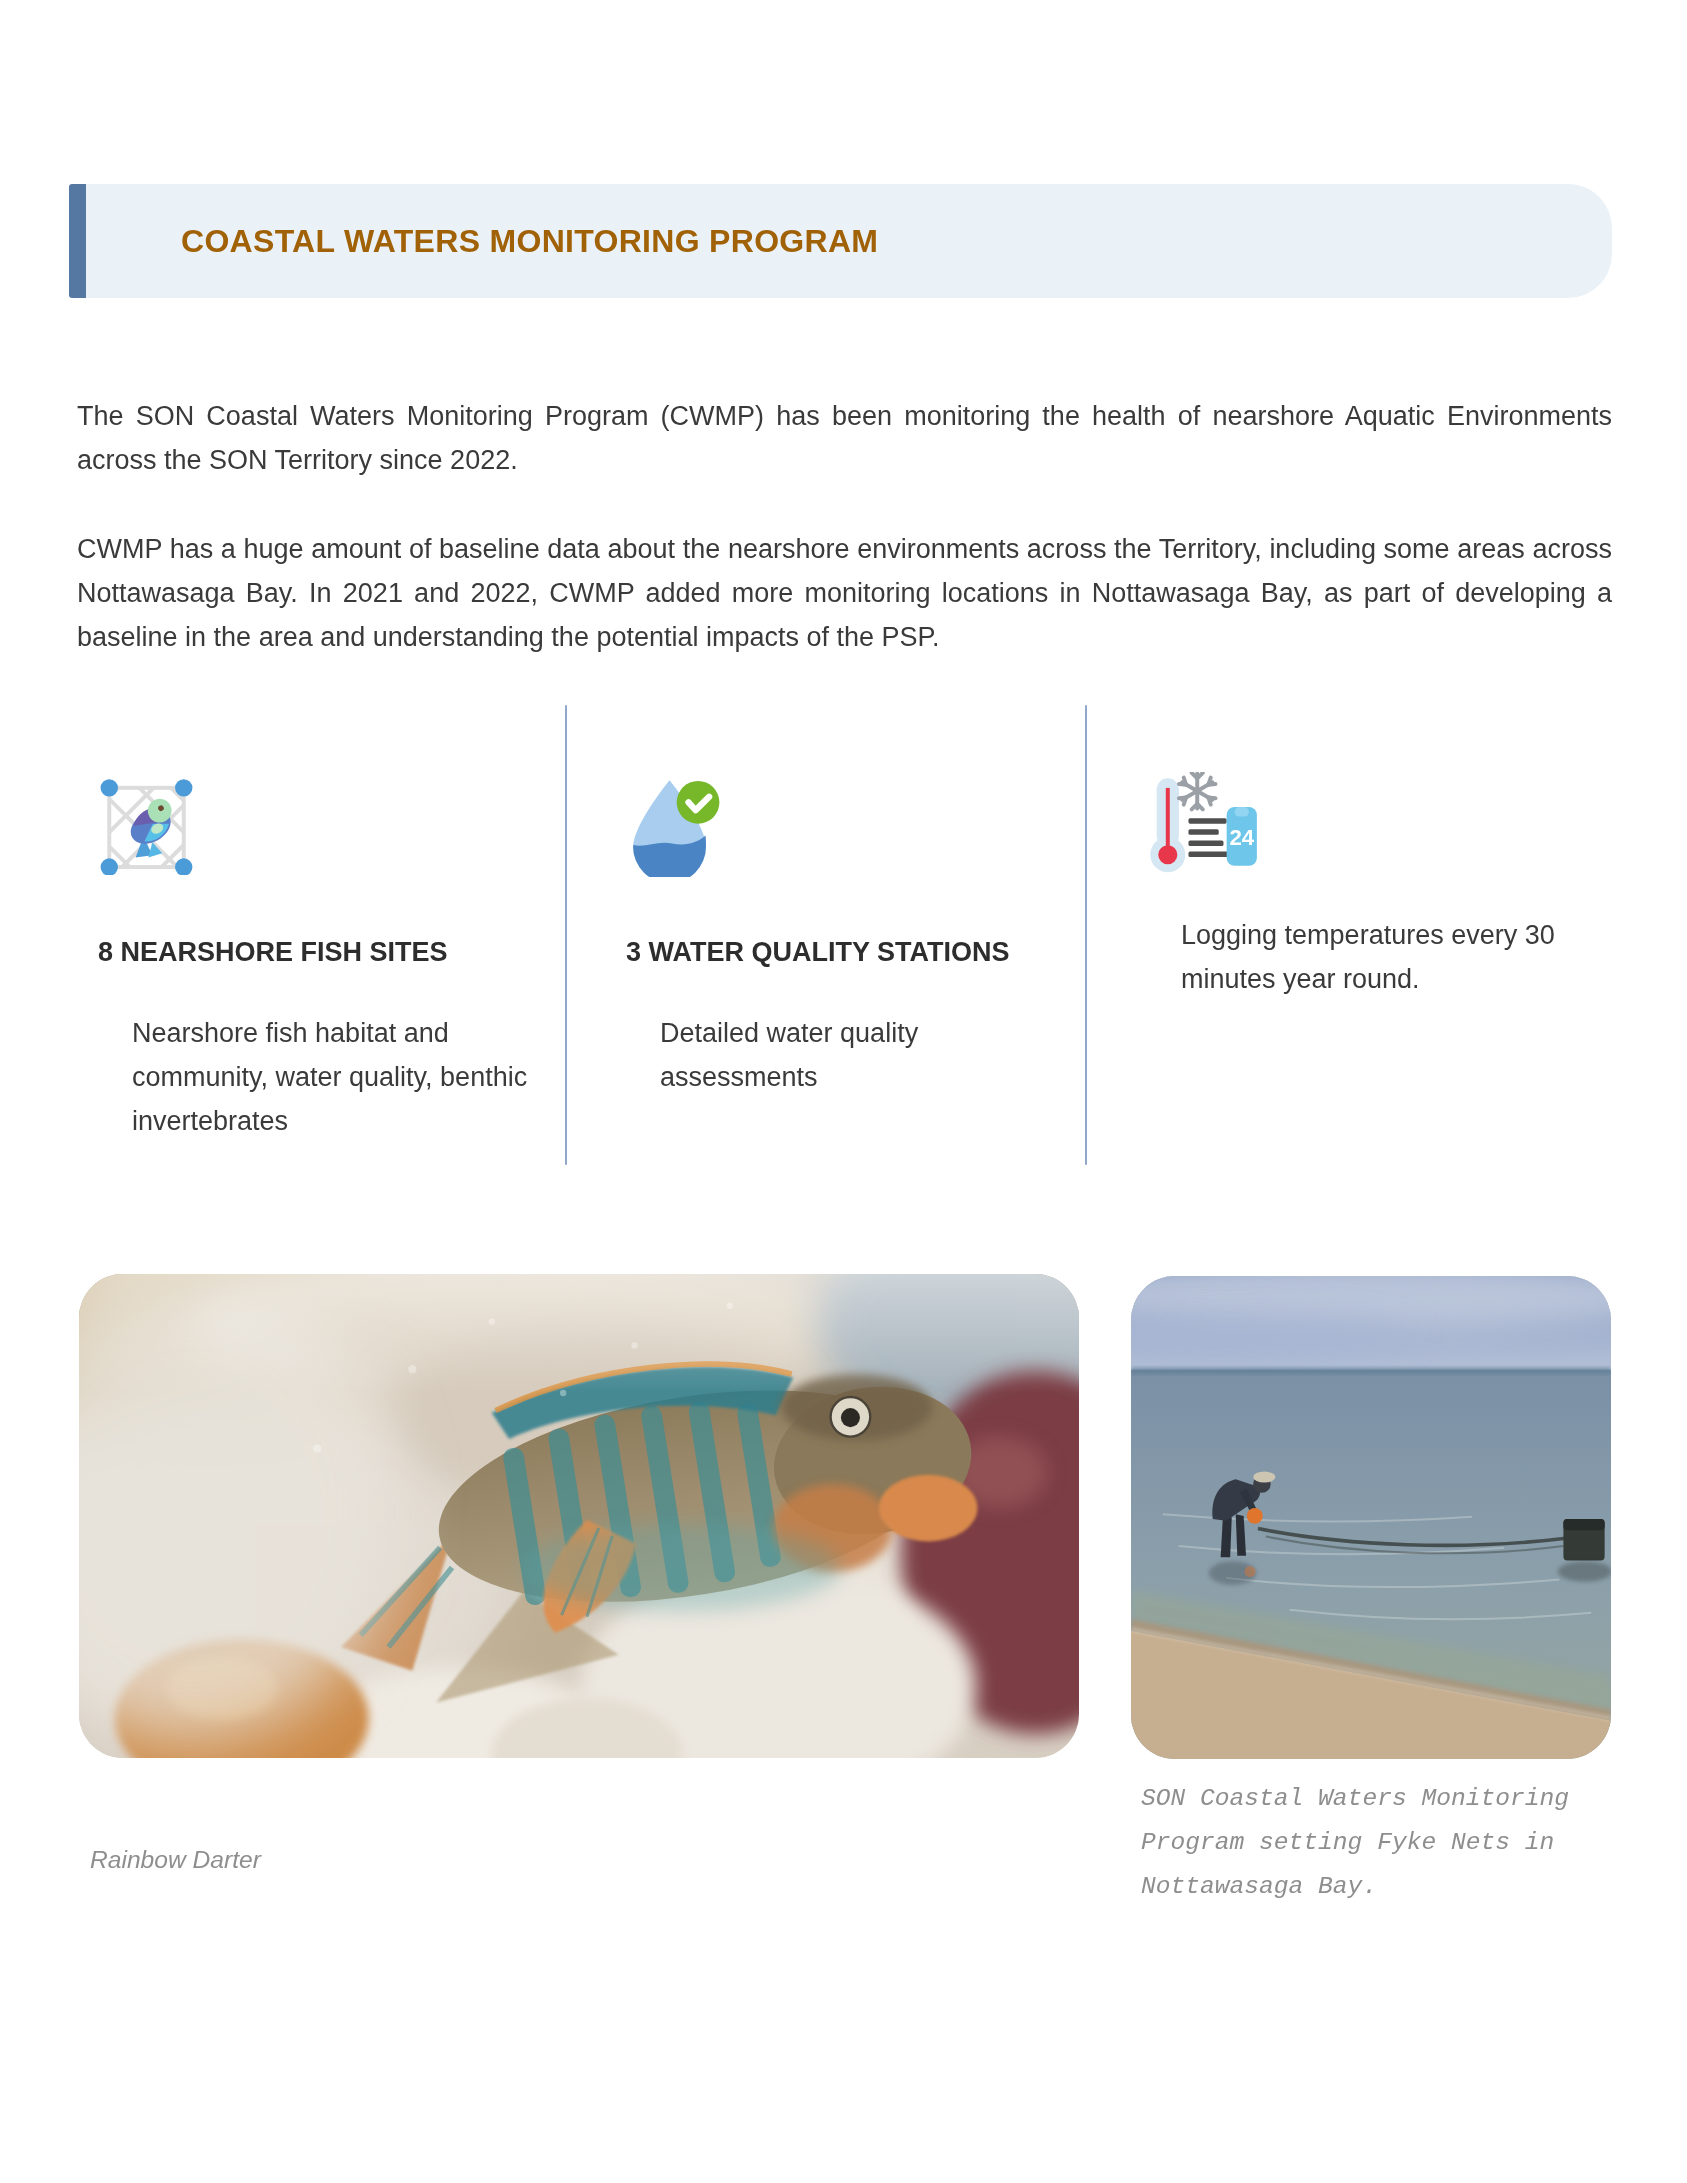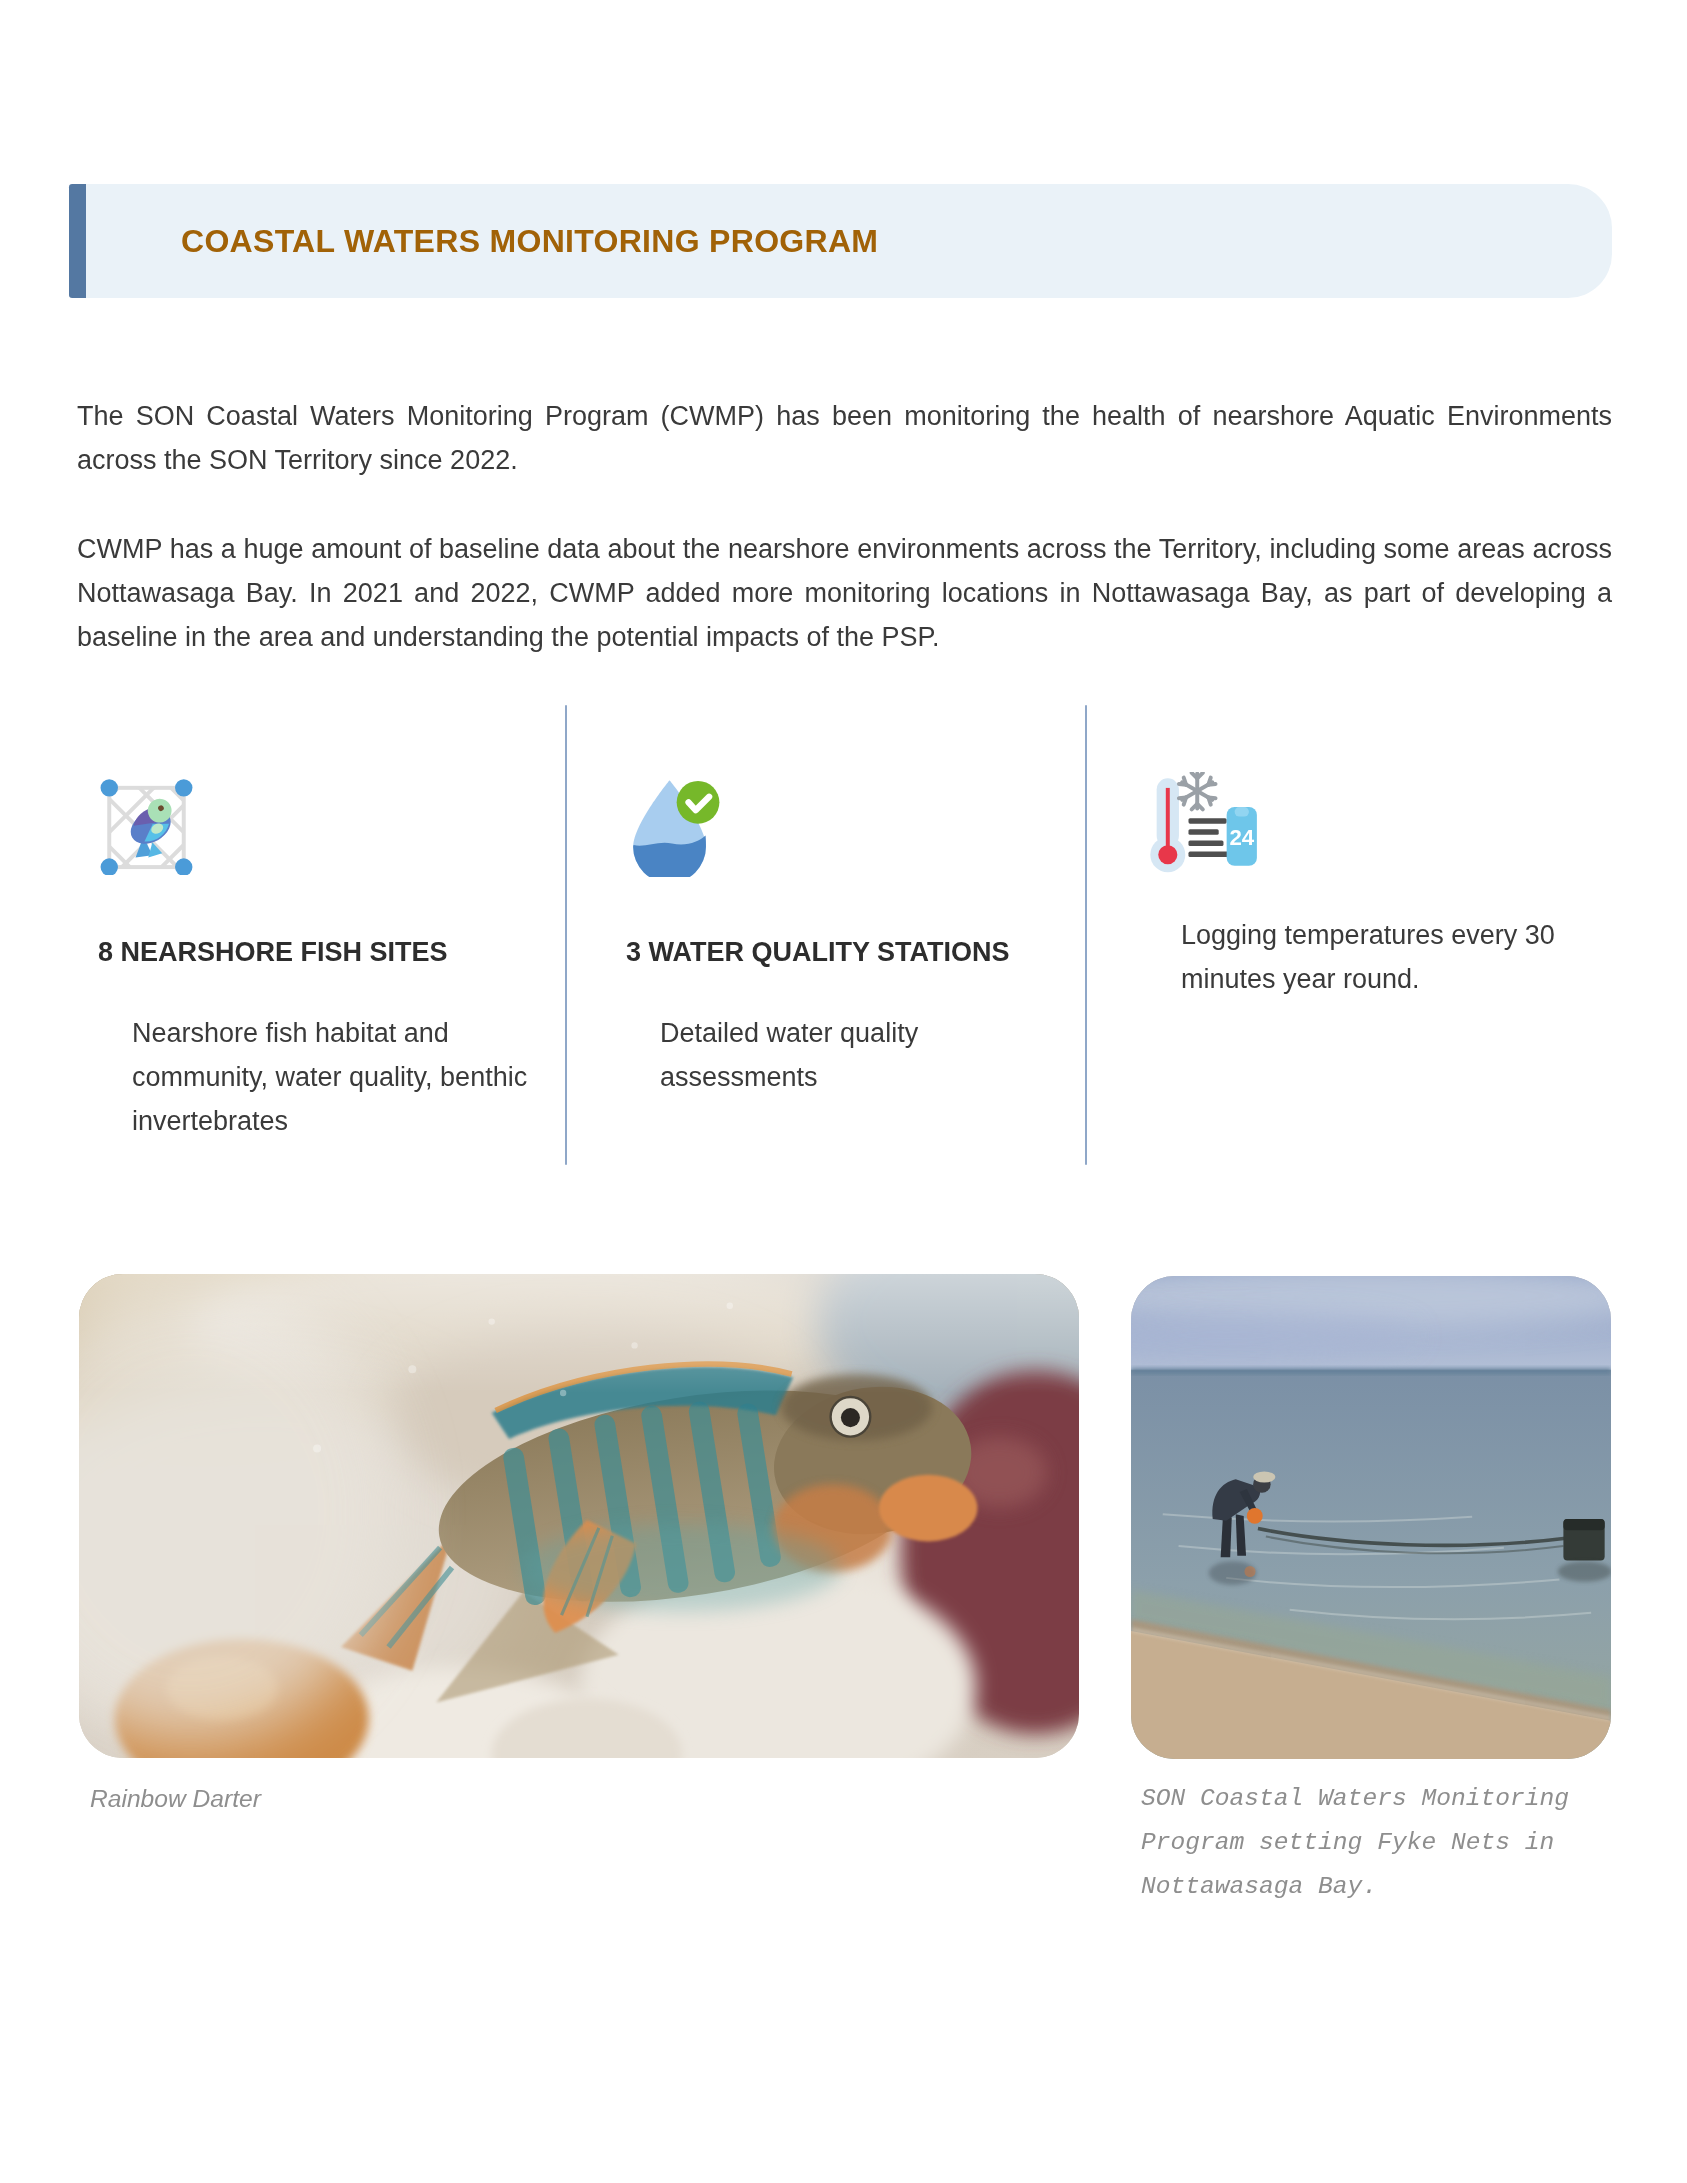--- a/index.html
+++ b/index.html
@@ -51,21 +51,21 @@
   .photo{
     position:absolute;border-radius:44px;overflow:hidden;background:#cfc6b9;
   }
   #photo-left{left:79px;top:1274px;width:1000px;height:484px;}
   #photo-right{left:1131px;top:1276px;width:480px;height:483px;}
   .photo svg{display:block;width:100%;height:100%;}
   
   .caption{
     position:absolute;font-size:24.6px;font-style:italic;color:#8e8e8e;line-height:44px;
   }
-  #caption-left{left:90px;top:1777px;}
+  #caption-left{left:90px;top:1838px;}
   #caption-right{left:1141px;top:1777px;width:460px;font-family:Liberation Mono, monospace;}
 </style>
 </head>
 <body>
 
 <div class="banner">
   <div class="accent-bar"></div>
   <div class="page-title">COASTAL WATERS MONITORING PROGRAM</div>
 </div>
 

